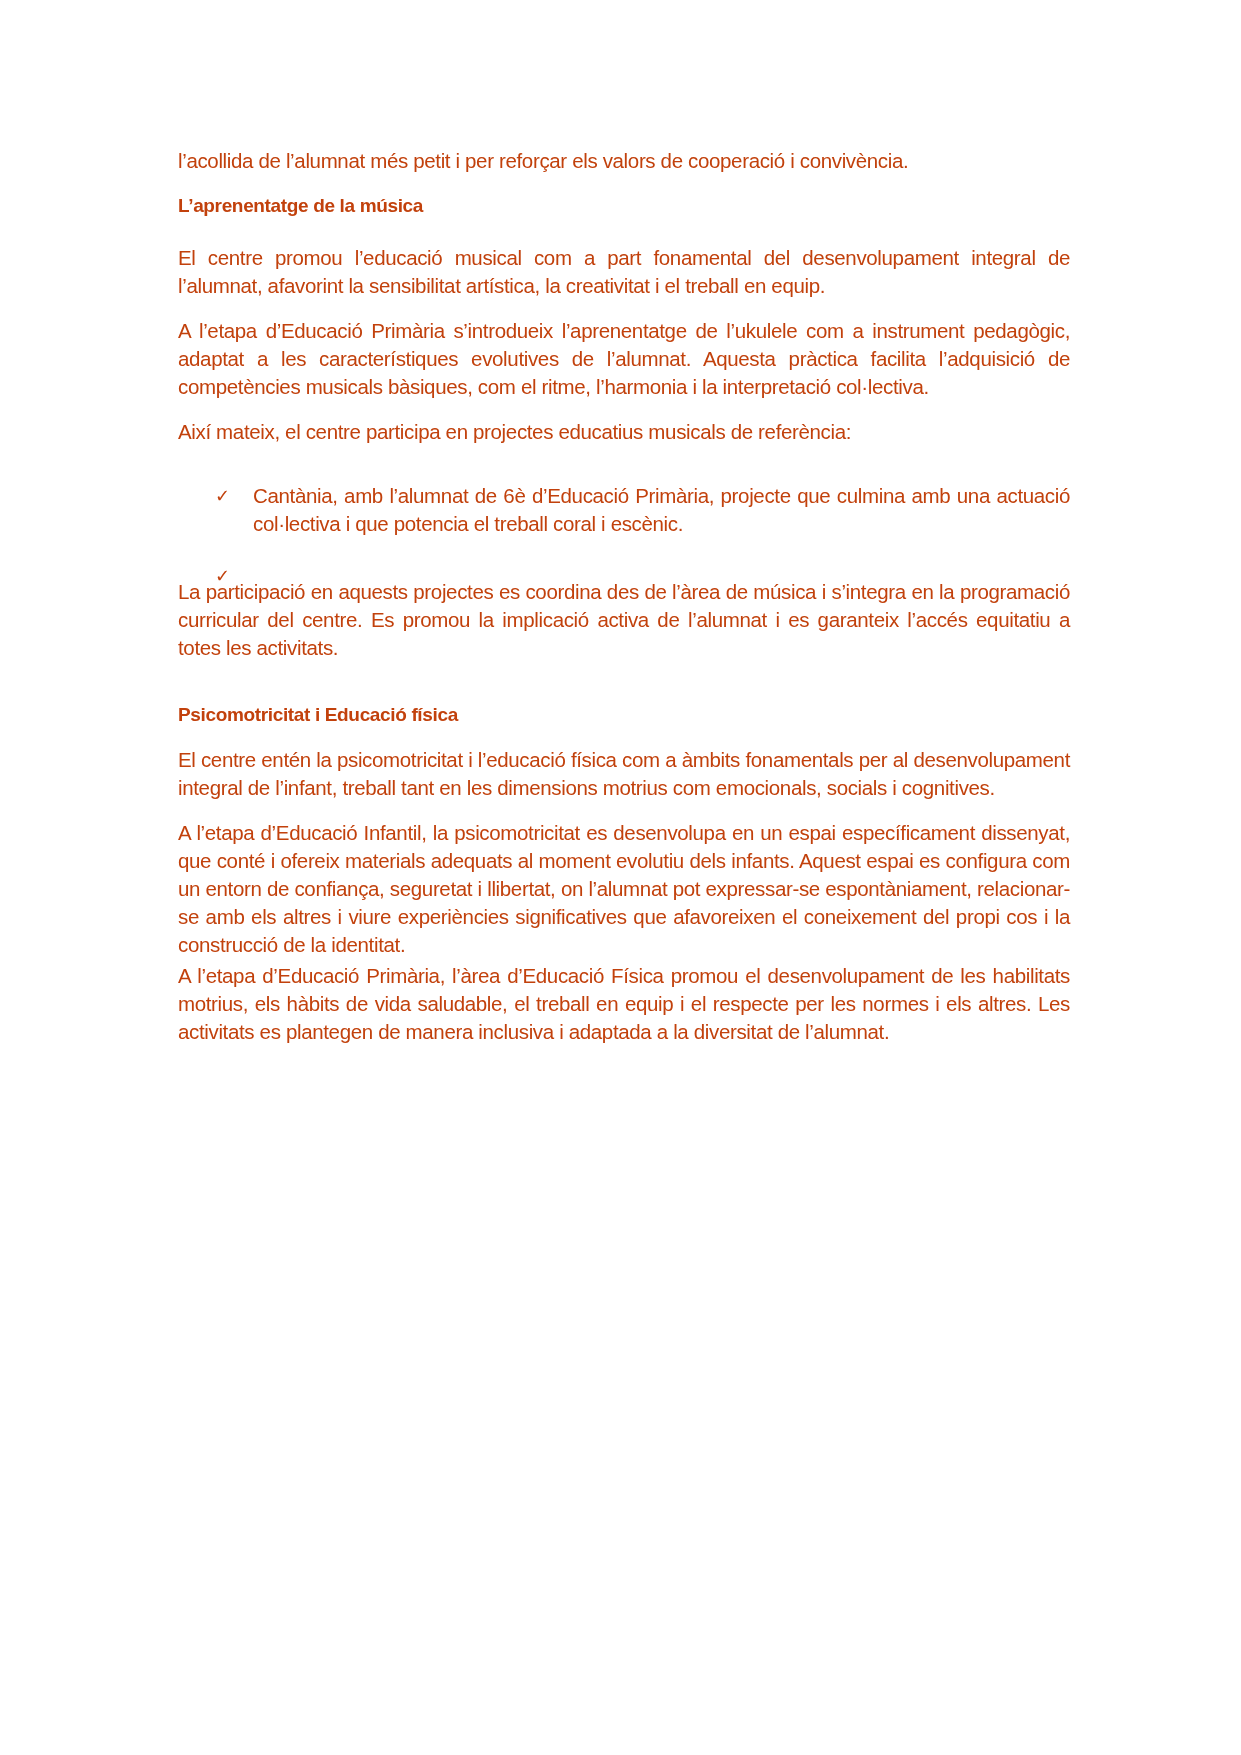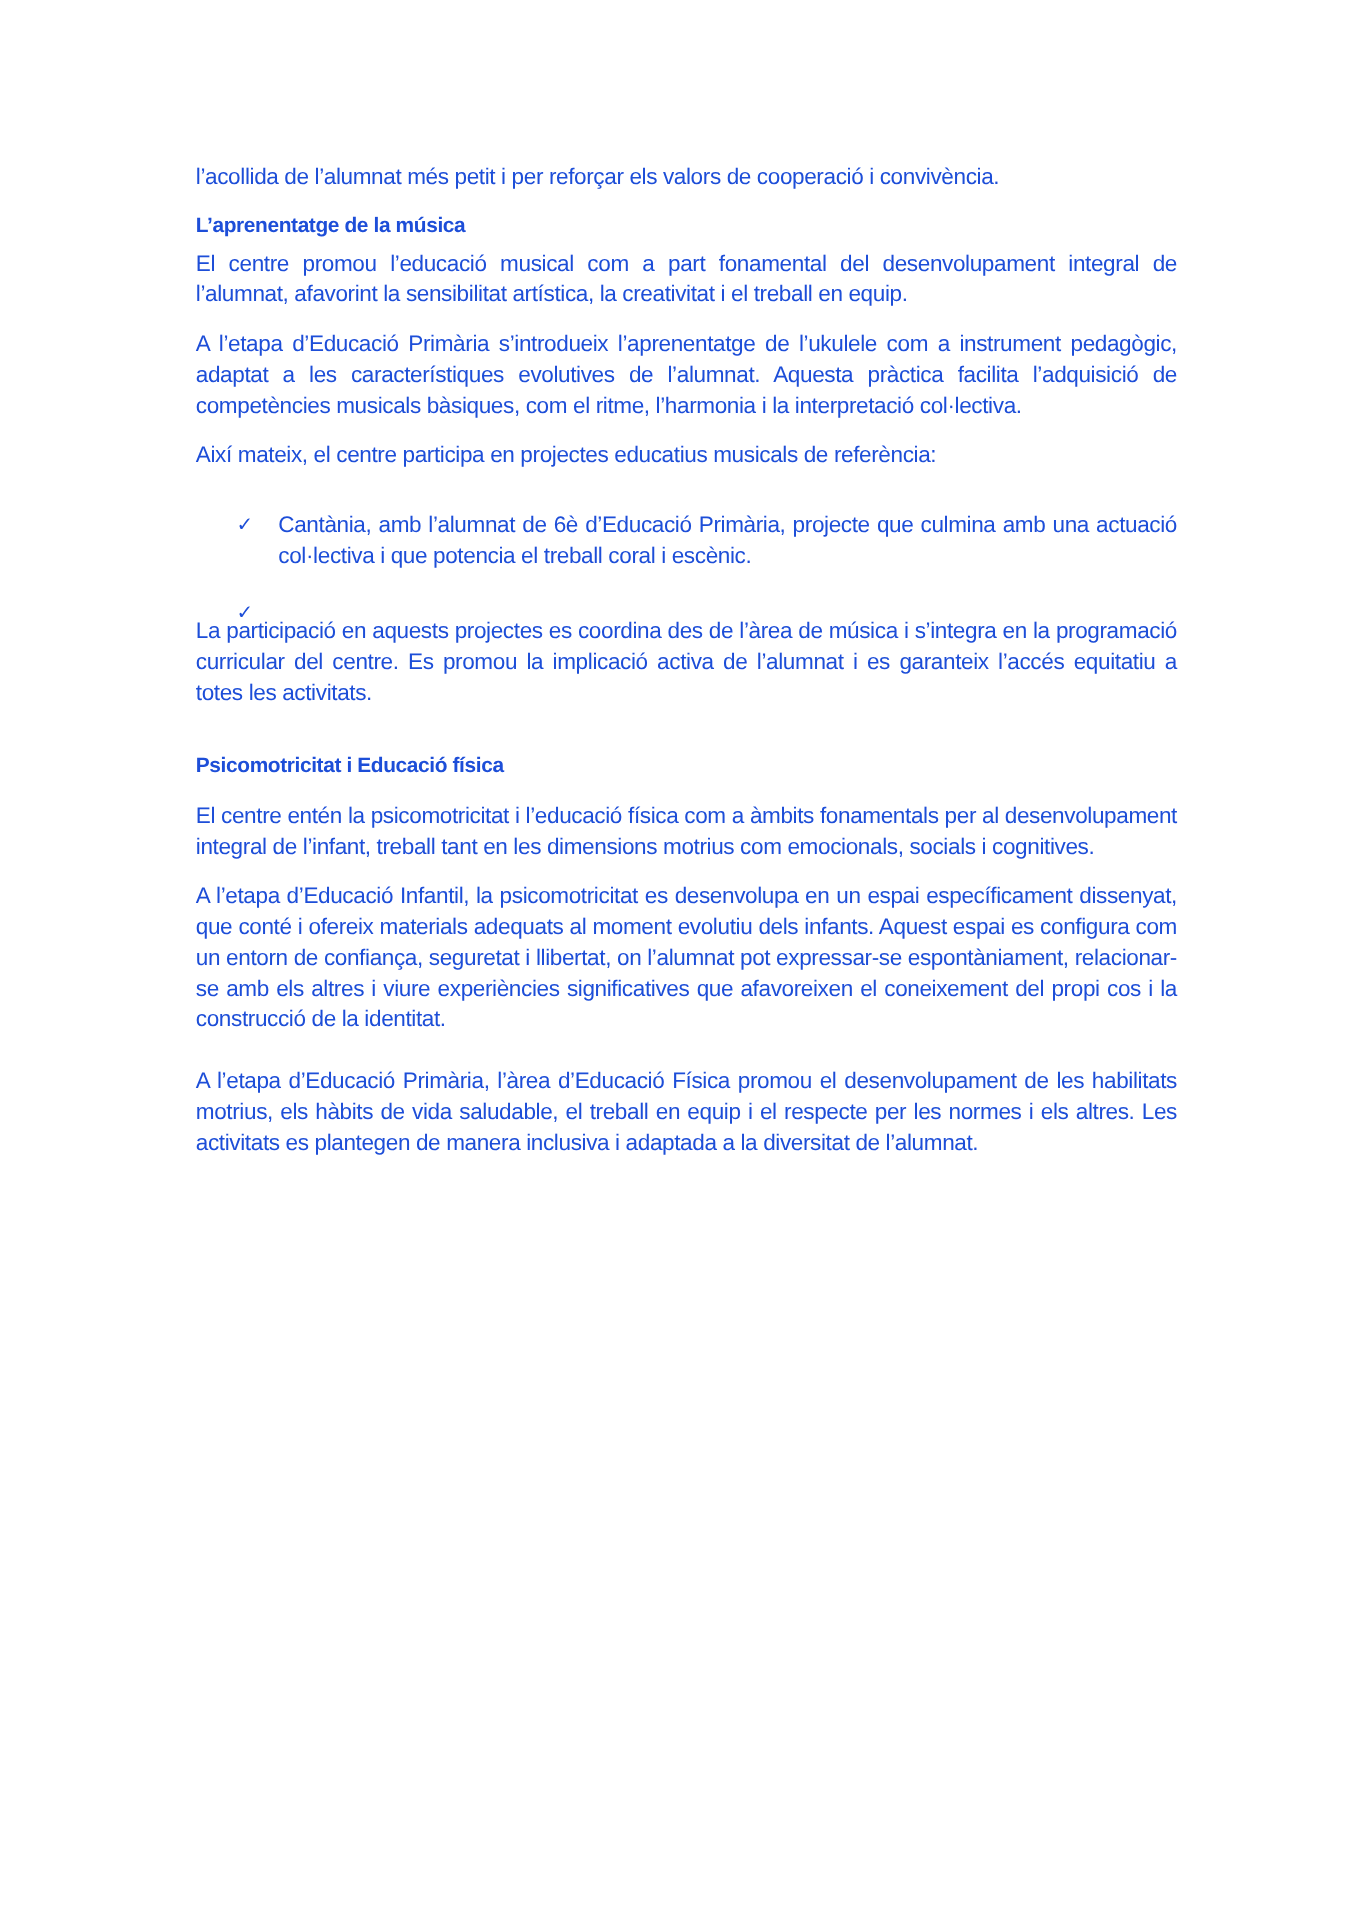--- a/index.html
+++ b/index.html
@@ -11,21 +11,21 @@
       width: 1241px;
       height: 1755px;
       position: relative;
       overflow: hidden;
     }
     .page {
       position: absolute;
       left: 178px;
       top: 147px;
       width: 892px;
-      color: #1d4ed8;
+      color: #c2410c;
       font-family: "Liberation Sans", sans-serif;
       font-size: 20.5px;
       line-height: 28px;
       letter-spacing: -0.35px;
     }
     p {
       margin: 0;
       text-align: justify;
       text-justify: inter-word;
     }
@@ -58,21 +58,21 @@
 </head>
 <body>
 
 <div class="page">
 
   <p>l’acollida de l’alumnat més petit i per reforçar els valors de cooperació i convivència.</p>
 
   <section>
     <h2 class="heading" style="margin-top:17px;">L’aprenentatge de la música</h2>
 
-    <p style="margin-top:6px;">El centre promou l’educació musical com a part fonamental del desenvolupament integral de l’alumnat, afavorint la sensibilitat artística, la creativitat i el treball en equip.</p>
+    <p style="margin-top:24px;">El centre promou l’educació musical com a part fonamental del desenvolupament integral de l’alumnat, afavorint la sensibilitat artística, la creativitat i el treball en equip.</p>
 
     <p style="margin-top:17px;">A l’etapa d’Educació Primària s’introdueix l’aprenentatge de l’ukulele com a instrument pedagògic, adaptat a les característiques evolutives de l’alumnat. Aquesta pràctica facilita l’adquisició de competències musicals bàsiques, com el ritme, l’harmonia i la interpretació col·lectiva.</p>
 
     <p style="margin-top:17px;">Així mateix, el centre participa en projectes educatius musicals de referència:</p>
 
     <ul class="checklist" style="margin-top:36px;">
       <li>
         <span class="check">✓</span>
         <span>Cantània, amb l’alumnat de 6è d’Educació Primària, projecte que culmina amb una actuació col·lectiva i que potencia el treball coral i escènic.</span>
       </li>
@@ -84,17 +84,17 @@
     <p style="margin-top:40px;">La participació en aquests projectes es coordina des de l’àrea de música i s’integra en la programació curricular del centre. Es promou la implicació activa de l’alumnat i es garanteix l’accés equitatiu a totes les activitats.</p>
   </section>
 
   <section>
     <h2 class="heading" style="margin-top:39px;">Psicomotricitat i Educació física</h2>
 
     <p style="margin-top:17px;">El centre entén la psicomotricitat i l’educació física com a àmbits fonamentals per al desenvolupament integral de l’infant, treball tant en les dimensions motrius com emocionals, socials i cognitives.</p>
 
     <p style="margin-top:17px;">A l’etapa d’Educació Infantil, la psicomotricitat es desenvolupa en un espai específicament dissenyat, que conté i ofereix materials adequats al moment evolutiu dels infants. Aquest espai es configura com un entorn de confiança, seguretat i llibertat, on l’alumnat pot expressar-se espontàniament, relacionar-se amb els altres i viure experiències significatives que afavoreixen el coneixement del propi cos i la construcció de la identitat.</p>
 
-    <p style="margin-top:28px;">A l’etapa d’Educació Primària, l’àrea d’Educació Física promou el desenvolupament de les habilitats motrius, els hàbits de vida saludable, el treball en equip i el respecte per les normes i els altres. Les activitats es plantegen de manera inclusiva i adaptada a la diversitat de l’alumnat.</p>
+    <p style="margin-top:3px;">A l’etapa d’Educació Primària, l’àrea d’Educació Física promou el desenvolupament de les habilitats motrius, els hàbits de vida saludable, el treball en equip i el respecte per les normes i els altres. Les activitats es plantegen de manera inclusiva i adaptada a la diversitat de l’alumnat.</p>
 
   </section>
 
 </div>
 
 </body></html>

